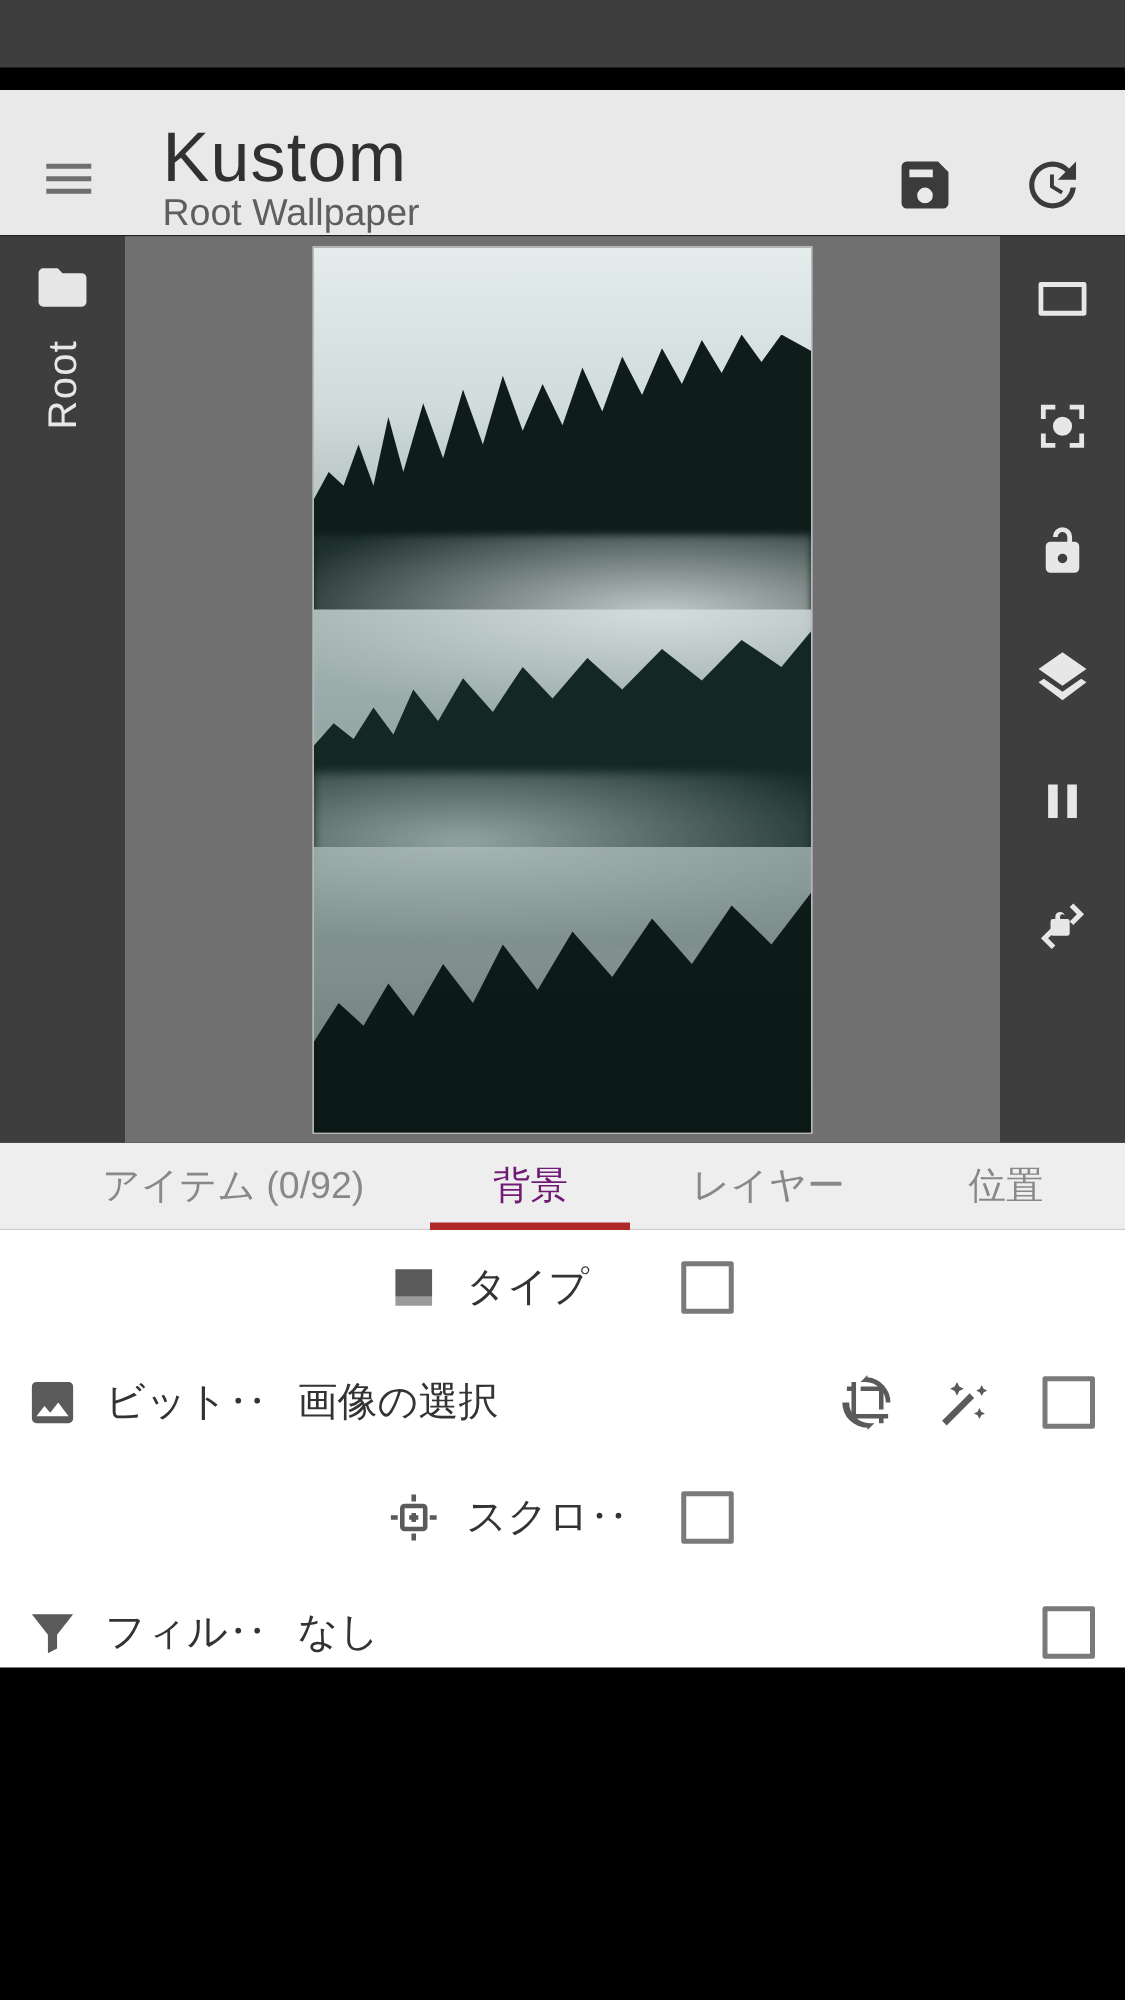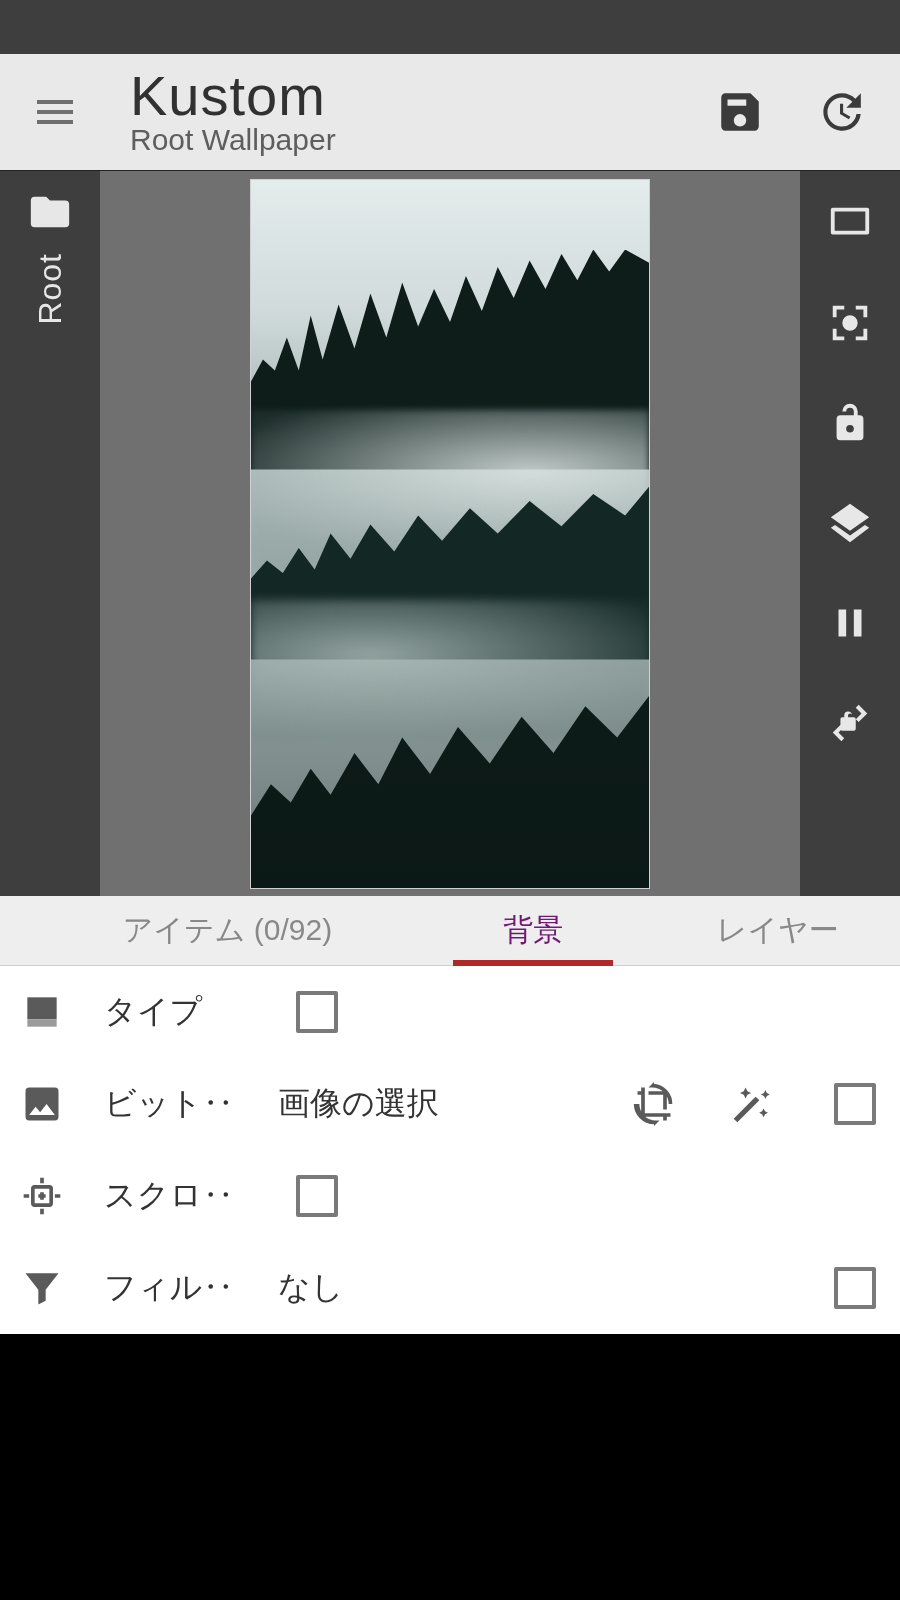--- a/index.html
+++ b/index.html
@@ -6,22 +6,23 @@
   html, body { width: 900px; height: 1600px; background: #000; font-family: Arial, Helvetica, sans-serif; overflow: hidden; }
 
   
   .status-bar { height: 54px; background: #3e3e3e; }
 
   
   .header {
     height: 116px;
     background: #e9e9e9;
     display: flex;
-    align-items: center;
+    align-items: flex-end;
     padding: 0 20px 0 10px;
+    margin-top: 18px;
   }
   .hamburger {
     width: 90px; height: 90px;
     display: flex; align-items: center; justify-content: center;
   }
   .hamburger svg { width: 48px; height: 48px; fill: #6f6f6f; }
   .title-block { margin-left: 30px; flex: 1; }
   .title-main { font-size: 56px; font-weight: 300; color: #313131; letter-spacing: 1px; line-height: 1.05; }
   .title-sub  { font-size: 30px; font-weight: 300; color: #5e5e5e; margin-top: -2px; }
   .hdr-icon { width: 80px; height: 80px; margin-left: 20px; display:flex; align-items:center; justify-content:center; }
@@ -105,21 +106,22 @@
     width:160px; height:6px; background:#b02828;
   }
 
   
   .rows { background:#fff; }
   .row {
     height: 92px;
     display:flex; align-items:center;
     padding: 0 24px 0 16px;
     border-bottom: 0px solid #eee;
-    gap: 36px;
+    gap: 16px;
+    justify-content: center;
   }
   .row .ricon { width:52px; height:52px; display:flex; align-items:center; justify-content:center; }
   .row .ricon svg { width:44px; height:44px; fill:#5a5a5a; }
   .row .rlabel { width: 138px; font-size:32px; color:#333; white-space:nowrap; overflow:hidden; }
   .row .rvalue { flex:1; font-size:32px; color:#333; }
   .row .raction { width:56px; height:56px; display:flex; align-items:center; justify-content:center; margin-left:6px;}
   .row .raction svg { width:44px; height:44px; fill:#5a5a5a; }
   .row .rcheck {
     width:42px; height:42px; border:4px solid #7a7a7a; border-radius:2px; margin-left:18px;
   }
@@ -210,20 +212,21 @@
         </svg>
     </div>
   </div>
 
 </div>
 
 <div class="tabs">
   <div class="tab">アイテム (0/92)</div>
   <div class="tab active">背景</div>
   <div class="tab">レイヤー</div>
+  <div class="tab">位置</div>
 </div>
 
 <div class="rows">
 
   <div class="row">
     <div class="ricon">
       <svg viewBox="0 0 24 24">
           <path d="M4 4h16v12H4z" fill="#5a5a5a"></path>
           <path d="M4 16h16v4H4z" fill="#9a9a9a"></path>
         </svg>

